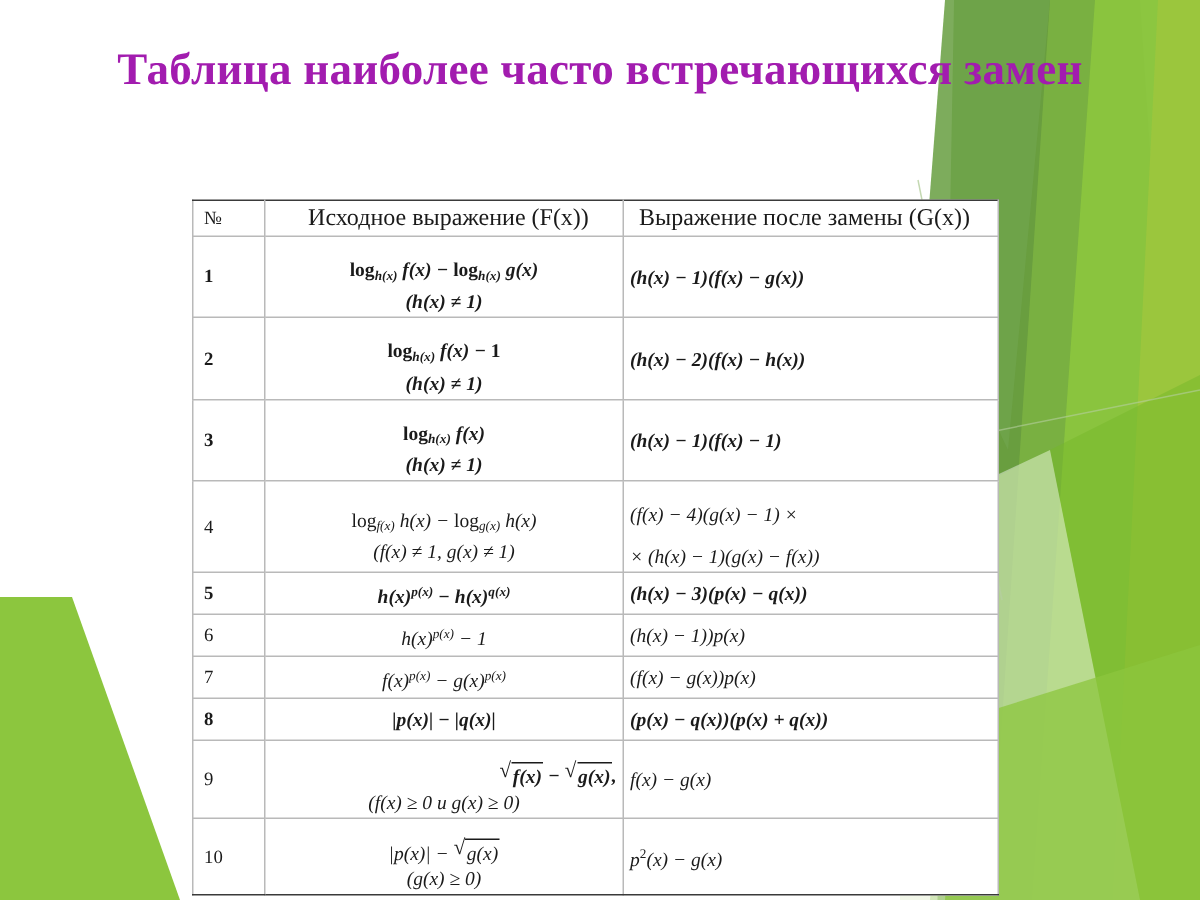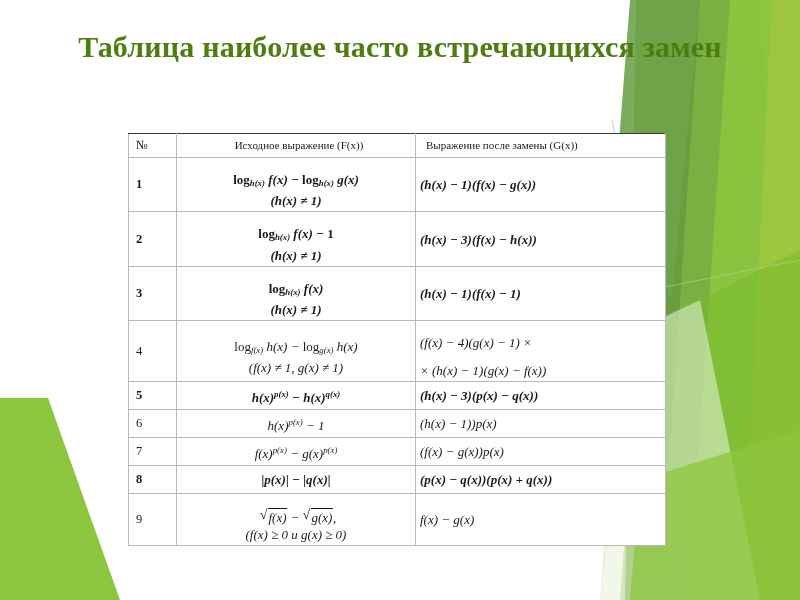--- a/index.html
+++ b/index.html
@@ -25,21 +25,21 @@
   
   #slide-title {
     position: absolute;
     left: 60px; top: 28px;
     width: 680px;
     text-align: center;
     font-family: "Liberation Serif", serif;
     font-weight: bold;
     font-size: 30px;
     line-height: 1.25;
-    color: #4d7c0f;
+    color: #a21caf;
     letter-spacing: 0.2px;
     z-index: 5;
     text-rendering: optimizeLegibility;
   }
   
   #table-wrap {
     position: absolute;
     left: 128px; top: 133px;
     width: 497px;
     z-index: 6;
@@ -65,21 +65,21 @@
     width: 36px;
     text-align: left;
     padding-left: 7px;
     font-size: 12.5px;
   }
   table.subst td.cf, table.subst th.cf  { width: 224px; text-align: center; }
   table.subst td.cg, table.subst th.cg  { width: 235px; text-align: left; }
   
   thead th {
     font-weight: normal;
-    font-size: 11px;
+    font-size: 16px;
     height: 19px;
     line-height: 15px;
     padding-top: 1px; padding-bottom: 1px;
     white-space: nowrap;
   }
   thead th.cf, thead th.cg { text-align: left; padding-left: 10px; }
   
   tbody td { font-size: 13px; line-height: 17px; }
   tbody tr.tall td  { height: 44px; }
   tbody tr.short td { height: 23px; }
@@ -157,21 +157,21 @@
           </td>
         </tr>
 
         <tr class="tall thick-top">
           <td class="cnum bold">2</td>
           <td class="cf">
             <span class="line mb"><span class="logop">log</span><sub class="s">h(x)</sub> f(x) − <span class="up">1</span></span>
             <span class="cond mb">(h(x) ≠ 1)</span>
           </td>
           <td class="cg">
-            <span class="mb">(h(x) − 3)(f(x) − h(x))</span>
+            <span class="mb">(h(x) − 2)(f(x) − h(x))</span>
           </td>
         </tr>
 
         <tr class="tall thick-top">
           <td class="cnum bold">3</td>
           <td class="cf">
             <span class="line mb"><span class="logop">log</span><sub class="s">h(x)</sub> f(x)</span>
             <span class="cond mb">(h(x) ≠ 1)</span>
           </td>
           <td class="cg">
@@ -227,26 +227,36 @@
             <span class="mb">|p(x)| − |q(x)|</span>
           </td>
           <td class="cg">
             <span class="mb">(p(x) − q(x))(p(x) + q(x))</span>
           </td>
         </tr>
 
         <tr class="med thick-top">
           <td class="cnum">9</td>
           <td class="cf">
-            <span class="line m" style="text-align:center; padding-left:4px;"><span class="sqrt"><span class="rad">f(x)</span></span> − <span class="sqrt"><span class="rad">g(x)</span></span>,</span>
+            <span class="line m" style="text-align:right; padding-left:4px;font-weight:bold;"><span class="sqrt"><span class="rad">f(x)</span></span> − <span class="sqrt"><span class="rad">g(x)</span></span>,</span>
             <span class="cond m">(f(x) ≥ 0 <span class="m">и</span> g(x) ≥ 0)</span>
           </td>
           <td class="cg">
             <span class="m">f(x) − g(x)</span>
           </td>
         </tr>
 
+        <tr class="med thick-bot">
+          <td class="cnum">10</td>
+          <td class="cf">
+            <span class="line m">|p(x)| − <span class="sqrt"><span class="rad">g(x)</span></span></span>
+            <span class="cond m">(g(x) ≥ 0)</span>
+          </td>
+          <td class="cg">
+            <span class="m">p<sup class="s up">2</sup>(x) − g(x)</span>
+          </td>
+        </tr>
 
       </tbody>
     </table>
   </div>
 
 </div>
 
 </body></html>

